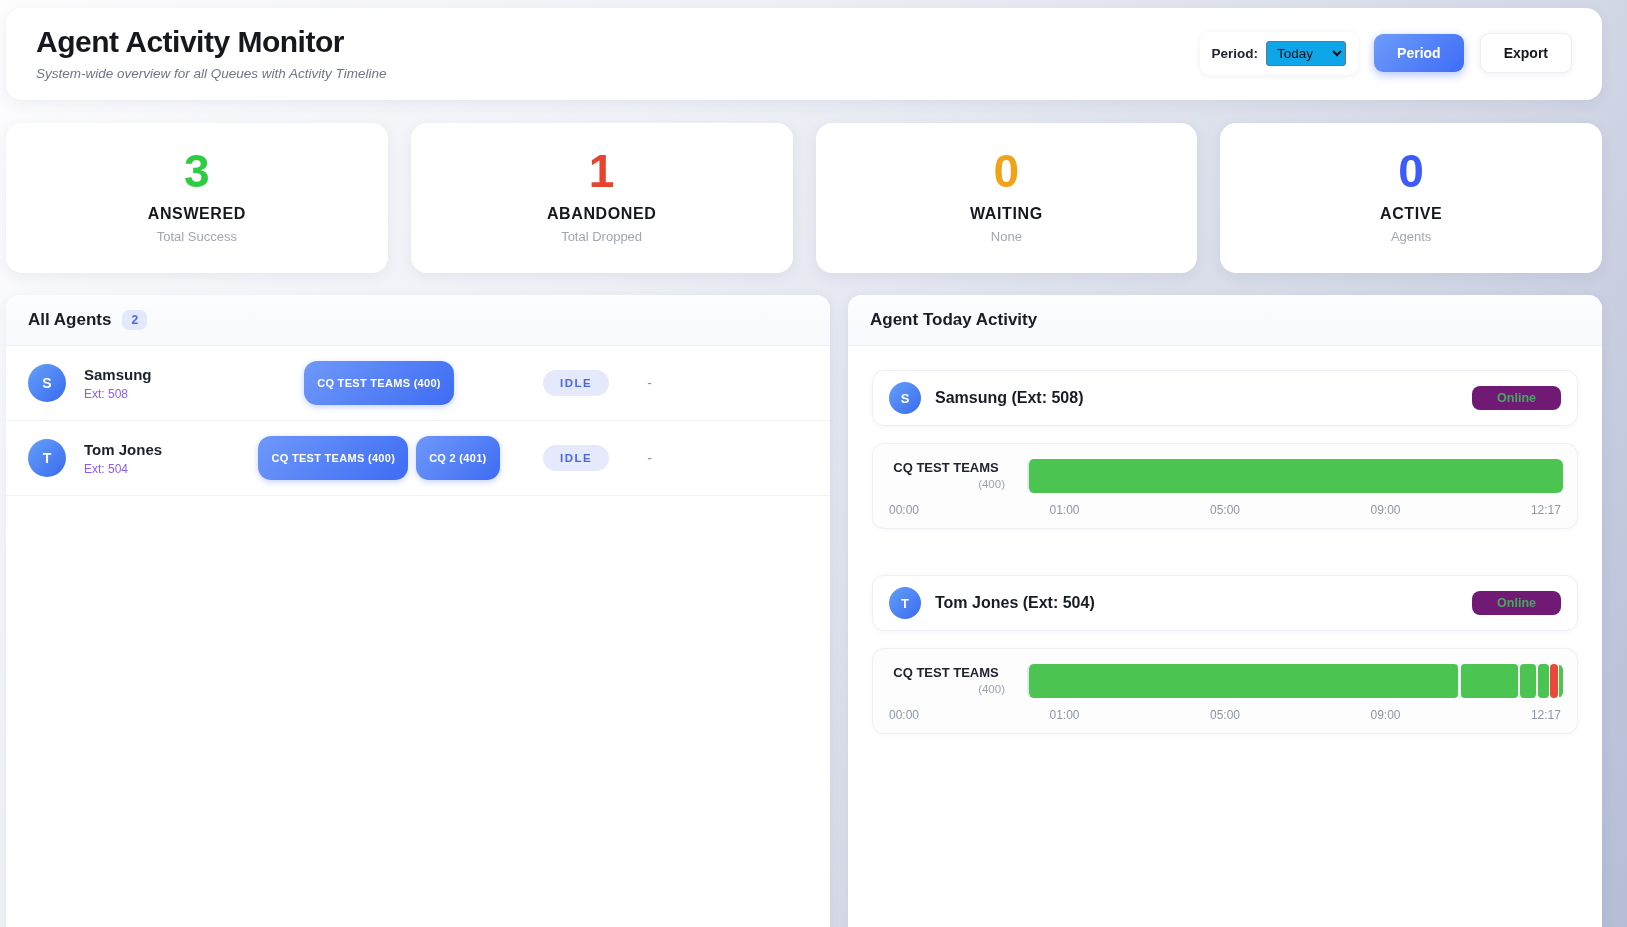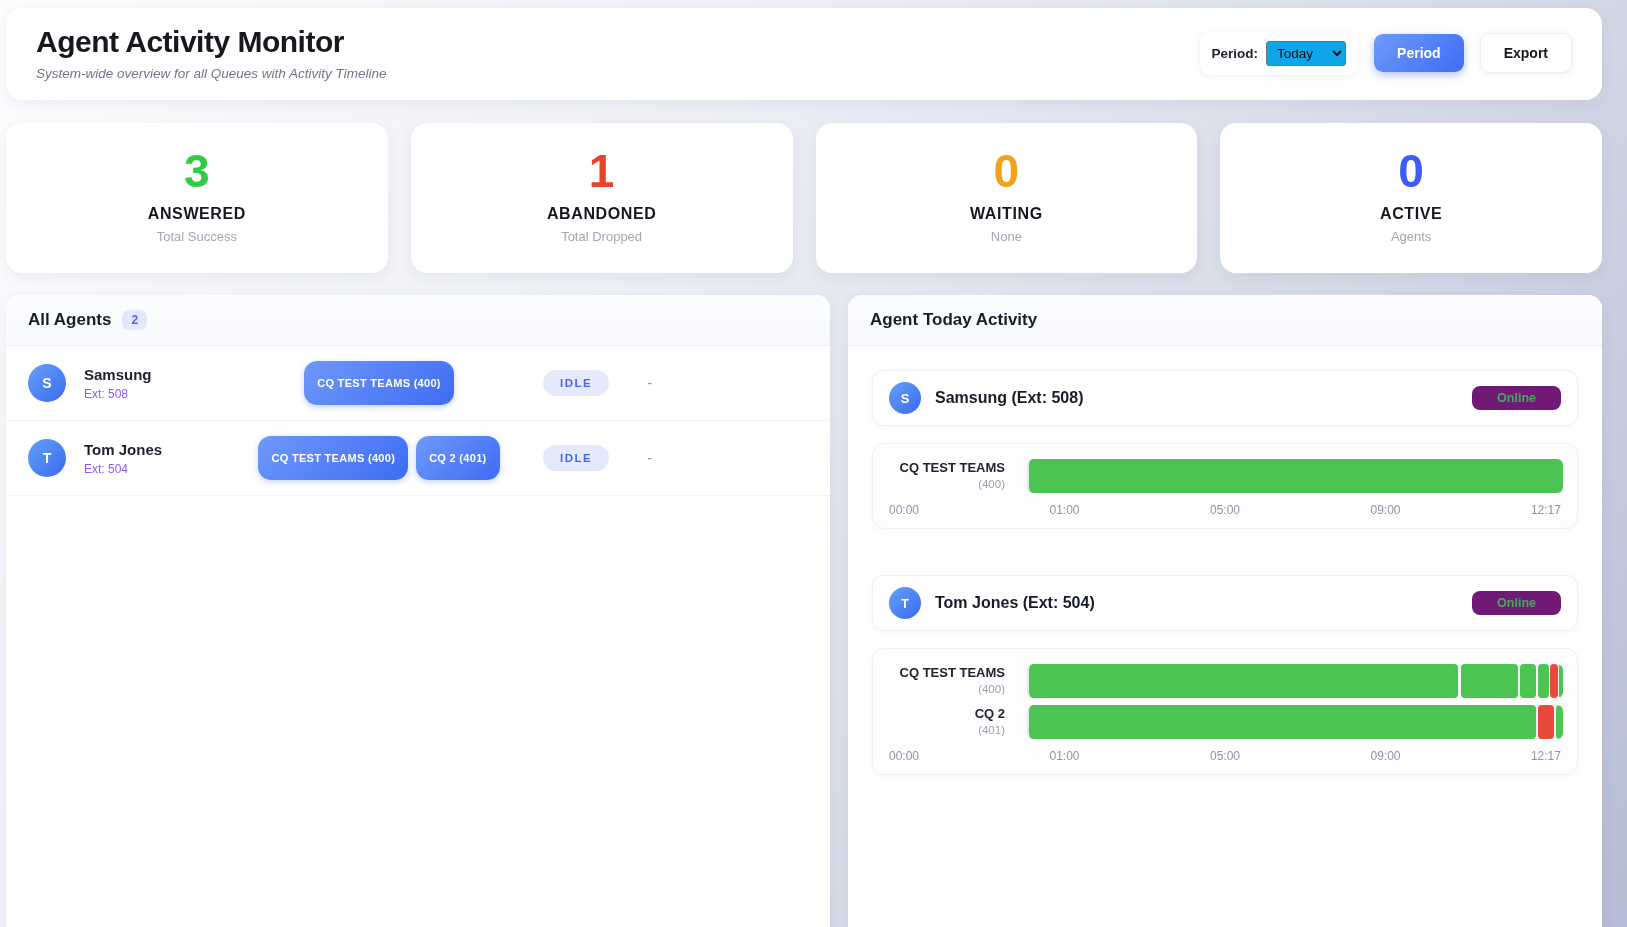--- a/index.html
+++ b/index.html
@@ -114,21 +114,21 @@
     margin-left: auto; background: #701a75; color: #43a95c;
     font-size: 12.5px; font-weight: 600; padding: 5px 25px; border-radius: 8px;
   }
   .timeline-card {
     margin-top: 17px; border: 1px solid #eef0f5; border-radius: 12px;
     background: #fdfdfe; padding: 15px 14px 11px 14px;
     box-shadow: 0 1px 5px rgba(40,55,100,0.04);
   }
   .t-row { display: flex; align-items: center; margin-bottom: 7px; }
   .t-label { width: 130px; text-align: right; padding-right: 12px; line-height: 1.3; }
-  .t-queue { font-size: 13px; font-weight: 700; color: #20242e; }
+  .t-queue { font-size: 13px; font-weight: 700; color: #20242e; text-align: center; }
   .t-code { font-size: 11.5px; color: #9aa2af; }
   .t-track {
     flex: 1; height: 34px; position: relative;
     background: #f2f4f8; border-radius: 6px; overflow: hidden;
     border-left: 2px solid #e3e6ec; margin-left: 10px;
   }
   .t-seg { position: absolute; top: 0; bottom: 0; border-radius: 4px; }
   .t-axis {
     display: flex; justify-content: space-between;
     margin-top: 10px; padding: 0 2px;
@@ -256,31 +256,20 @@
               </div>
               <div class="t-track">
                 <div class="t-seg" style="left: 0%; width: 80.4%; background: rgb(75, 196, 82);"></div>
                 <div class="t-seg" style="left: 80.9%; width: 10.6%; background: rgb(75, 196, 82);"></div>
                 <div class="t-seg" style="left: 91.9%; width: 3.1%; background: rgb(75, 196, 82);"></div>
                 <div class="t-seg" style="left: 95.4%; width: 2%; background: rgb(75, 196, 82);"></div>
                 <div class="t-seg" style="left: 97.6%; width: 1.5%; background: rgb(232, 73, 59);"></div>
                 <div class="t-seg" style="left: 99.3%; width: 0.7%; background: rgb(75, 196, 82);"></div>
               </div>
             </div>
-            <div class="t-row">
-              <div class="t-label">
-                <div class="t-queue">CQ 2</div>
-                <div class="t-code">(401)</div>
-              </div>
-              <div class="t-track">
-                <div class="t-seg" style="left: 0%; width: 95%; background: rgb(75, 196, 82);"></div>
-                <div class="t-seg" style="left: 95.4%; width: 3%; background: rgb(232, 73, 59);"></div>
-                <div class="t-seg" style="left: 98.7%; width: 1.3%; background: rgb(75, 196, 82);"></div>
-              </div>
-            </div>
             <div class="t-axis">
               <span>00:00</span>
               <span>01:00</span>
               <span>05:00</span>
               <span>09:00</span>
               <span>12:17</span>
             </div>
           </div>
         </div>
       </div>

